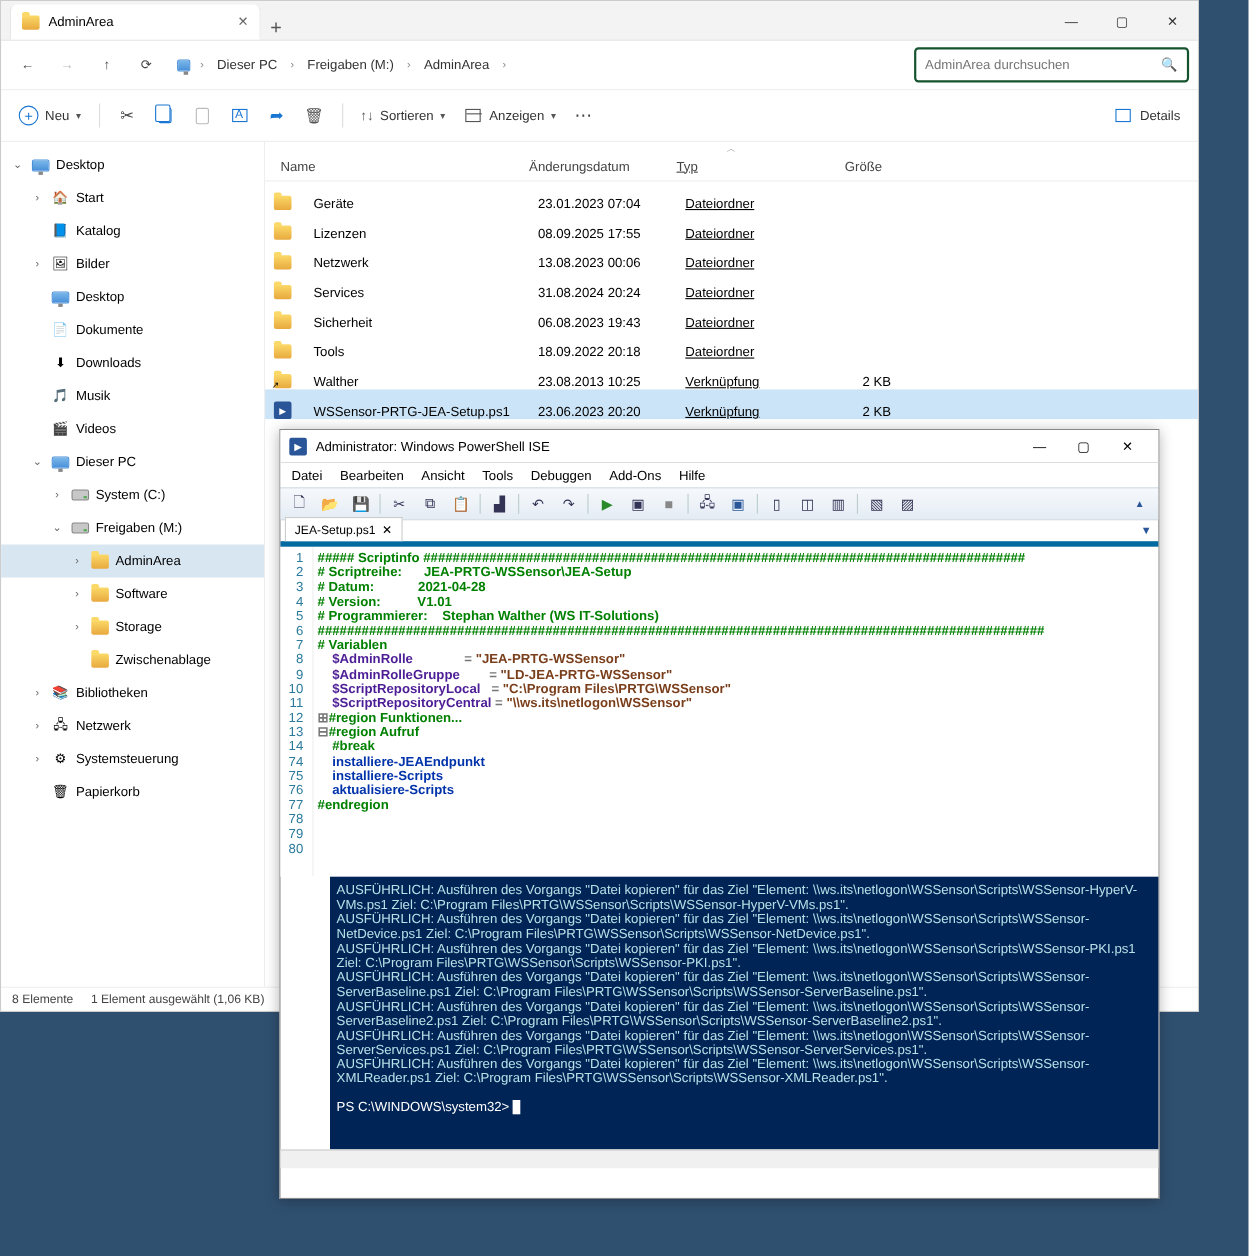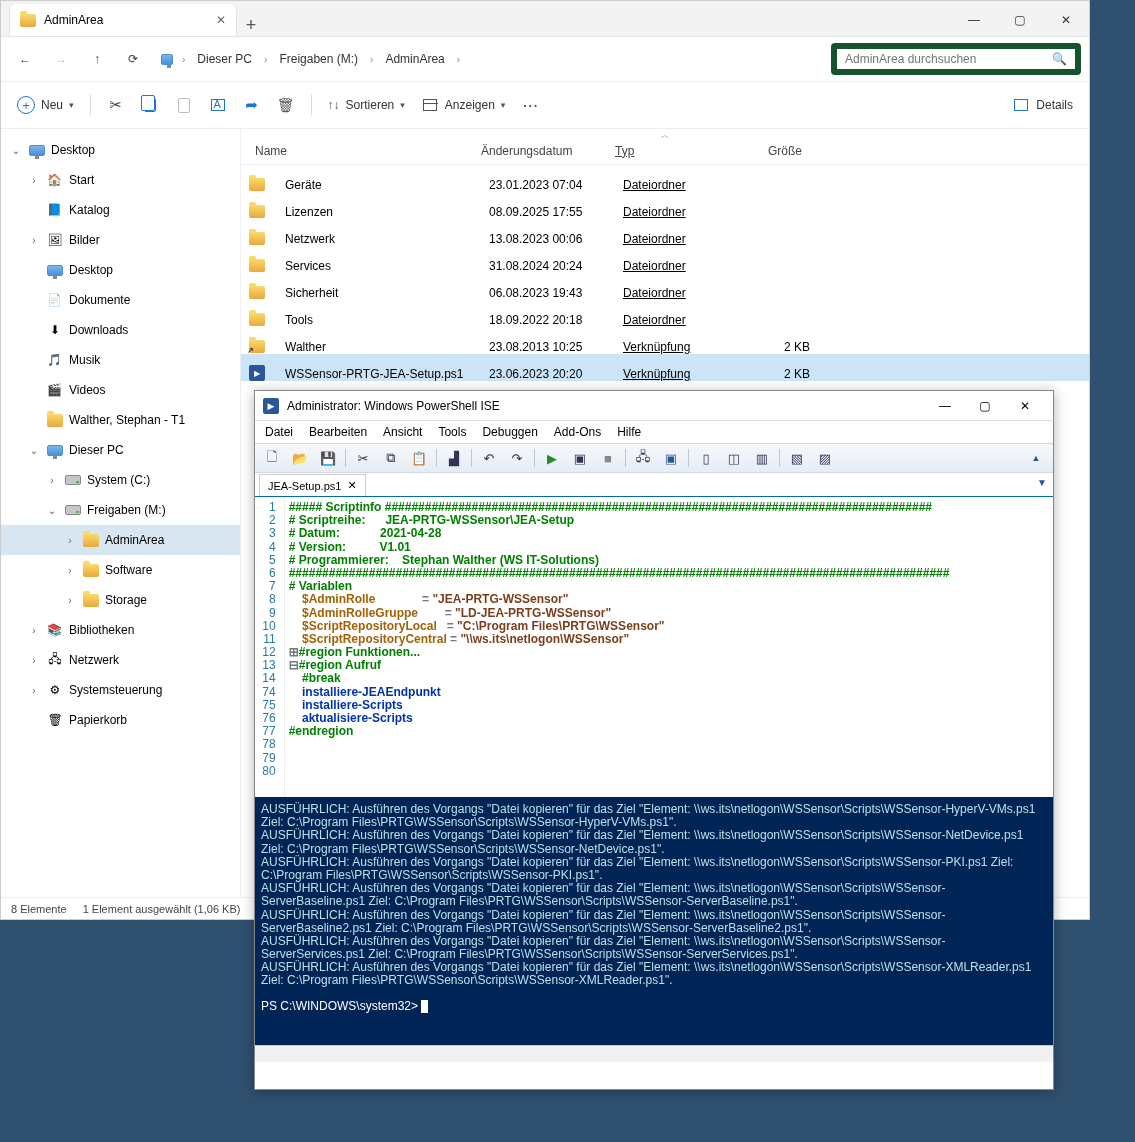--- a/index.html
+++ b/index.html
@@ -15,21 +15,21 @@
 .tab-add { width:28px; text-align:center; font-size:18px; color:#555; }
 .titlebar-ctrl { margin-left:auto; display:flex; }
 .titlebar-ctrl div { width:46px; height:32px; display:flex; align-items:center; justify-content:center; color:#333; }
 
 .navrow { height: 44px; display:flex; align-items:center; padding: 0 8px; gap: 4px; }
 .nav-btn { width:32px; height:32px; display:flex; align-items:center; justify-content:center; color:#444; border-radius:4px; }
 .nav-btn.disabled { color: #bbb; }
 .crumb { display:flex; align-items:center; flex:1; height: 32px; padding: 0 6px; gap: 2px; border-radius: 4px; }
 .crumb span { padding: 0 5px; color:#333; }
 .crumb .chev { color:#888; font-size:10px; }
-.searchbox { width: 250px; height: 32px; border: 6px solid #14532d; border-radius: 4px; display:flex; align-items:center; padding: 0 8px; gap:6px; color:#888; }
+.searchbox { width: 250px; height: 32px; border: 2px solid #14532d; border-radius: 4px; display:flex; align-items:center; padding: 0 8px; gap:6px; color:#888; }
 .searchbox input { border:none; outline:none; flex:1; font-size:12px; color:#333; }
 
 .toolbar { height: 48px; border-top:1px solid #eee; border-bottom:1px solid #eee; display:flex; align-items:center; padding: 0 10px; gap: 4px; }
 .toolbar .tb { height:34px; padding:0 6px; display:flex; align-items:center; gap:6px; border-radius:4px; color:#333; }
 .toolbar .tb .chev { font-size:9px; color:#555; }
 .tb-sep { width:1px; height:22px; background:#ddd; margin: 0 6px; }
 .tb-ico { width:18px; height:18px; display:flex; align-items:center; justify-content:center; }
 .new-plus { width:18px;height:18px;border:1.5px solid #1976d2;border-radius:50%;display:flex;align-items:center;justify-content:center;color:#1976d2;font-size:13px;line-height:1; }
 .ico-cut::before{content:"\2702";color:#444;font-size:15px;}
 .ico-copy{border:1.5px solid #1976d2;width:12px;height:14px;border-radius:2px;position:relative;}
@@ -70,27 +70,27 @@
 
 .ise { position:absolute; left:254px; top:390px; width:800px; height:700px; background:#fff; border:1px solid #888; box-shadow:0 2px 12px rgba(0,0,0,.3); }
 .ise-title { height:30px; background:#fff; display:flex; align-items:center; padding:0 8px; gap:8px; border-bottom:1px solid #ddd; }
 .ise-title-ico { width:16px;height:16px;background:#2a5699;border-radius:2px;display:flex;align-items:center;justify-content:center;color:#fff;font-size:9px; }
 .ise-title .ctrls { margin-left:auto; display:flex; gap:0; }
 .ise-title .ctrls div{width:40px;height:28px;display:flex;align-items:center;justify-content:center;}
 .ise-menu { height:22px; display:flex; gap:16px; padding:0 10px; align-items:center; font-size:12px; background:#fff; }
 .ise-tbar { height:30px; background:linear-gradient(#f6f9fc,#e4ecf4); border-top:1px solid #cfd8e2;border-bottom:1px solid #cfd8e2; display:flex; align-items:center; padding:0 6px; gap:6px; }
 .ise-tbar .b { width:22px; height:22px; display:flex;align-items:center;justify-content:center;font-size:13px;color:#335; }
 .ise-tbar .sep{width:1px;height:18px;background:#bcc;}
-.ise-tabs { height:24px; display:flex; border-bottom:1px solid #0369a1; align-items:flex-end; padding-left:4px; position:relative; }
+.ise-tabs { height:24px; display:flex; border-bottom:5px solid #0369a1; align-items:flex-end; padding-left:4px; position:relative; }
 .ise-tab { height:22px; padding:0 8px; display:flex; align-items:center; gap:6px; background:#fff; border:1px solid #ccc; border-bottom:none; font-size:11px; }
 .ise-editor { height:300px; overflow:auto; background:#fff; font-family:"Consolas",monospace; font-size:12px; line-height:1.1; display:flex; }
 .gutter-col { background:#fff; color:#2a7a9a; text-align:right; padding:4px 8px 4px 4px; white-space:pre; border-right:1px solid #eee; }
 .code-col { padding:4px 0 4px 4px; white-space:pre; flex:1; overflow-x:auto;font-weight:bold; }
-.c-green{color:#008000;} .c-orange{color:#a16207;} .c-brown{color:#7a3e1b;} .c-blue{color:#0033aa;} .c-grey{color:#777;}
-.ise-console { height:248px; background:#012456; color:#c8eef5; font-family:"Consolas",monospace; font-size:12px; line-height:1.1; padding:6px; overflow:auto; white-space:pre-wrap; }
+.c-green{color:#008000;} .c-orange{color:#4c1d95;} .c-brown{color:#7a3e1b;} .c-blue{color:#0033aa;} .c-grey{color:#777;}
+.ise-console { height:248px; background:#012456; color:#c8eef5; font-family:"Consolas",monospace; font-size:12px; line-height:1.1; padding:6px; overflow:auto; white-space:pre-wrap;margin-left:45px; }
 .ise-console .yellow{color:#b8e0e8;}
 .ise-prompt{color:#fff;}
 .ise-hscroll{height:17px;background:#f0f0f0;border-top:1px solid #ccc;}
 .ise-status{height:24px;background:#eef2f7;border-top:1px solid #ccc;display:flex;align-items:center;padding:0 10px;font-size:11px;color:#333;gap:14px;}
 .ise-status .r{margin-left:auto;display:flex;align-items:center;gap:14px;}
 .slider{width:80px;height:4px;background:#ccc;border-radius:2px;position:relative;}
 .slider::after{content:"";position:absolute;left:38px;top:-4px;width:6px;height:12px;background:#888;border-radius:2px;}
 </style>
 </head>
 <body>
@@ -233,27 +233,20 @@
           <span class="tw"></span>
           <span class="ico16">🎵</span>
           <span>Musik</span>
         </div>
         <div class="tree-item" style="padding-left: 26px;">
           <span class="tw"></span>
           <span class="ico16">🎬</span>
           <span>Videos</span>
         </div>
         <div class="tree-item" style="padding-left: 26px;">
-          <span class="tw"></span>
-          <span class="ico16">
-            <span class="fold-y"></span>
-          </span>
-          <span>Walther, Stephan - T1</span>
-        </div>
-        <div class="tree-item" style="padding-left: 26px;">
           <span class="tw">⌄</span>
           <span class="ico16">
             <span class="monitor"></span>
           </span>
           <span>Dieser PC</span>
         </div>
         <div class="tree-item" style="padding-left: 44px;">
           <span class="tw">›</span>
           <span class="ico16">
             <span class="drive"></span>
@@ -280,20 +273,27 @@
             <span class="fold-y"></span>
           </span>
           <span>Software</span>
         </div>
         <div class="tree-item" style="padding-left: 62px;">
           <span class="tw">›</span>
           <span class="ico16">
             <span class="fold-y"></span>
           </span>
           <span>Storage</span>
+        </div>
+        <div class="tree-item" style="padding-left: 62px;">
+          <span class="tw"></span>
+          <span class="ico16">
+            <span class="fold-y"></span>
+          </span>
+          <span>Zwischenablage</span>
         </div>
         <div class="tree-item" style="padding-left: 26px;">
           <span class="tw">›</span>
           <span class="ico16">📚</span>
           <span>Bibliotheken</span>
         </div>
         <div class="tree-item" style="padding-left: 26px;">
           <span class="tw">›</span>
           <span class="ico16">🖧</span>
           <span>Netzwerk</span>

